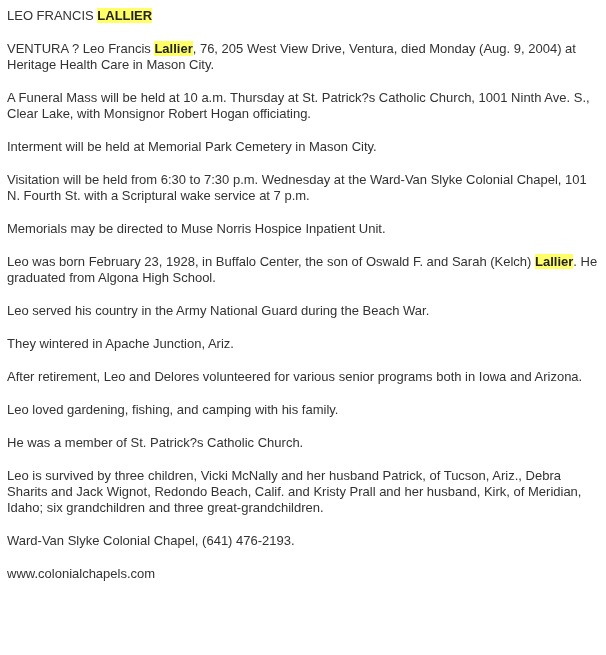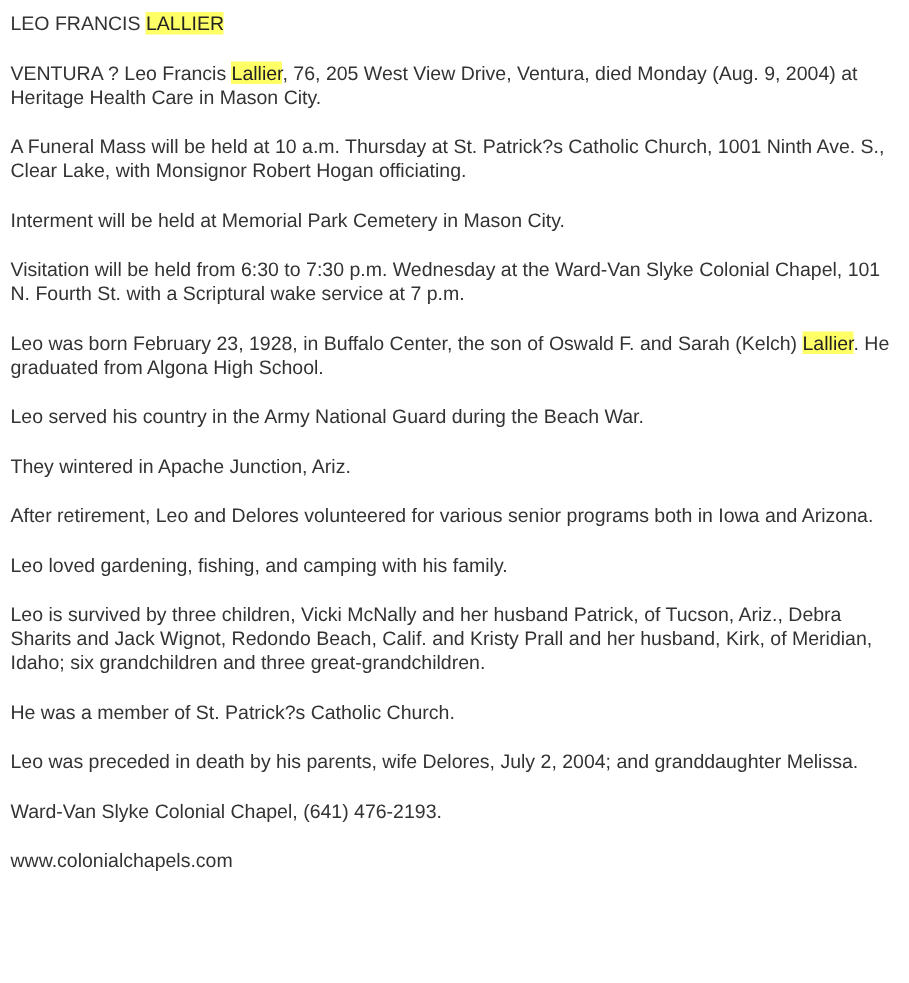--- a/index.html
+++ b/index.html
@@ -19,54 +19,54 @@
     background: #ffffff;
   }
   .doc p {
     margin: 17px 0;
   }
   .doc p:first-child {
     margin-top: 0;
   }
   .hl {
     background-color: #ffff66;
-    font-weight: normal;
+    font-weight: bold;
     color: #222222;
   }
 </style>
 </head>
 <body>
 
 <div class="doc">
 
   <p><span>LEO FRANCIS </span><span class="hl">LALLIER</span></p>
 
   <p><span>VENTURA ? Leo Francis </span><span class="hl">Lallier</span><span>, 76, 205 West View Drive, Ventura, died Monday (Aug. 9, 2004) at Heritage Health Care in Mason City.</span></p>
 
   <p>A Funeral Mass will be held at 10 a.m. Thursday at St. Patrick?s Catholic Church, 1001 Ninth Ave. S., Clear Lake, with Monsignor Robert Hogan officiating.</p>
 
   <p>Interment will be held at Memorial Park Cemetery in Mason City.</p>
 
   <p>Visitation will be held from 6:30 to 7:30 p.m. Wednesday at the Ward-Van Slyke Colonial Chapel, 101 N. Fourth St. with a Scriptural wake service at 7 p.m.</p>
 
+  <p>Memorials may be directed to Muse Norris Hospice Inpatient Unit.</p>
 
   <p><span>Leo was born February 23, 1928, in Buffalo Center, the son of Oswald F. and Sarah (Kelch) </span><span class="hl">Lallier</span><span>. He graduated from Algona High School.</span></p>
 
   <p>Leo served his country in the Army National Guard during the Beach War.</p>
 
 
   <p>They wintered in Apache Junction, Ariz.</p>
 
   <p>After retirement, Leo and Delores volunteered for various senior programs both in Iowa and Arizona.</p>
 
   <p>Leo loved gardening, fishing, and camping with his family.</p>
 
+  <p>He was a member of St. Patrick?s Catholic Church.</p>
+
   <p>Leo is survived by three children, Vicki McNally and her husband Patrick, of Tucson, Ariz., Debra Sharits and Jack Wignot, Redondo Beach, Calif. and Kristy Prall and her husband, Kirk, of Meridian, Idaho; six grandchildren and three great-grandchildren.</p>
 
-  <p>He was a member of St. Patrick?s Catholic Church.</p>
-
-  <p>Leo was preceded in death by his parents, wife Delores, July 2, 2004; and granddaughter Melissa.</p>
 
   <p>Ward-Van Slyke Colonial Chapel, (641) 476-2193.</p>
 
   <p>www.colonialchapels.com</p>
 
 </div>
 
 </body></html>

